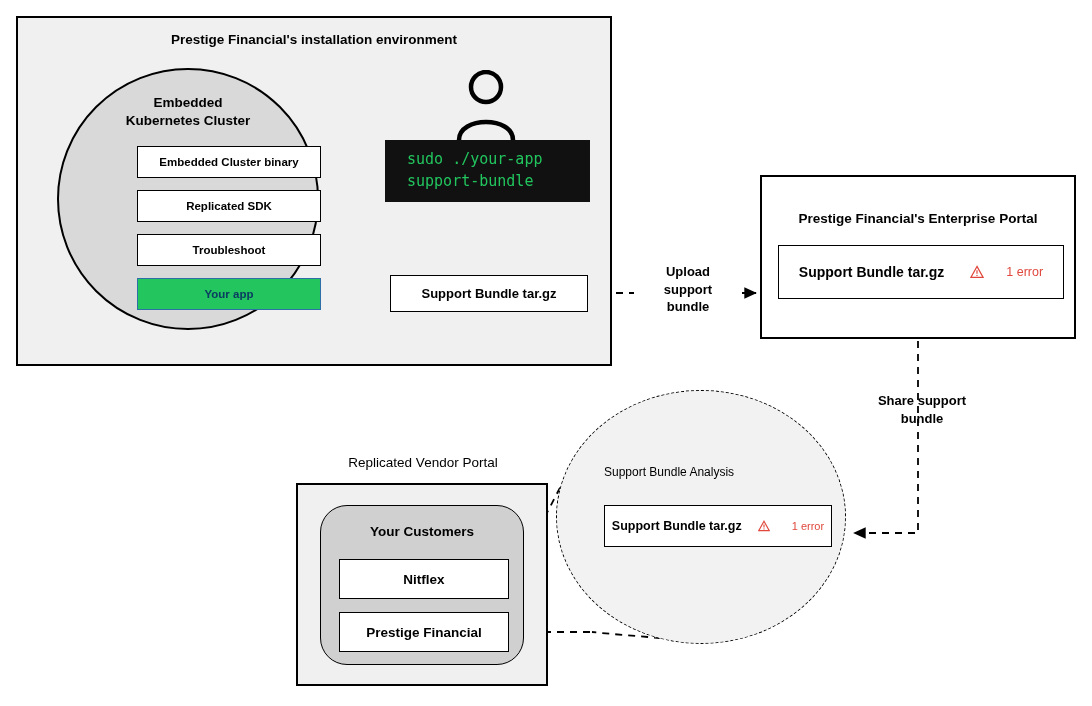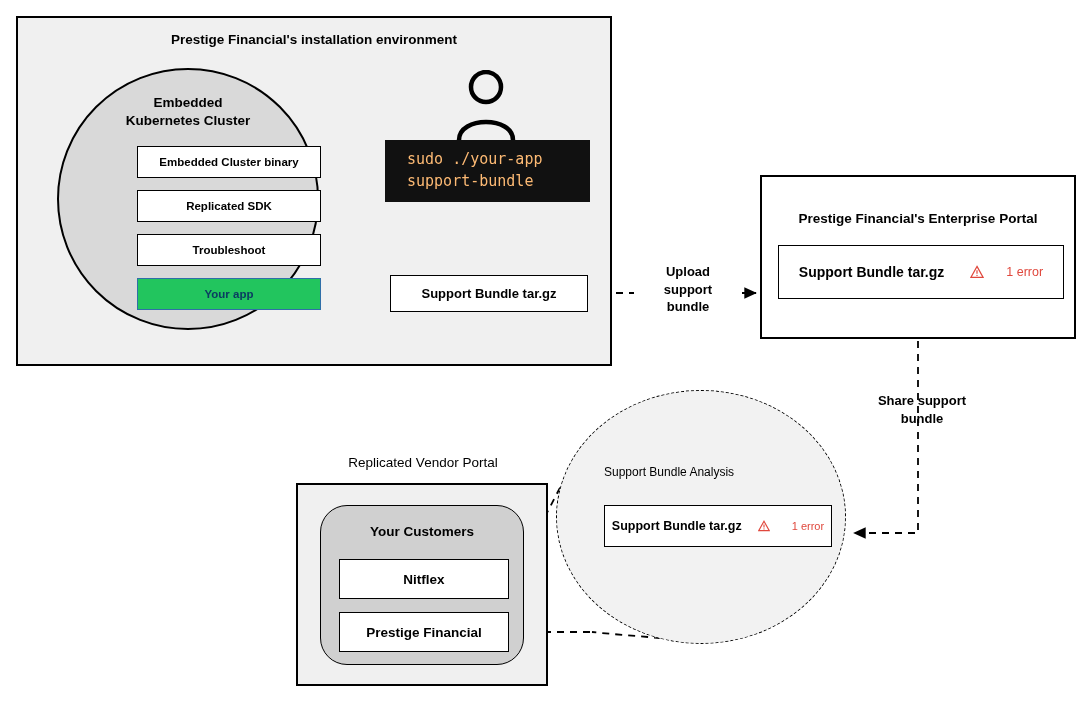--- a/index.html
+++ b/index.html
@@ -63,21 +63,21 @@
   .cl-item.i4 {
     top: 208px; background: #22c55e; border-color: #2f6fa8; color: #0b3c61;
   }
 
   .person {
     left: 455px; top: 70px; width: 62px; height: 70px;
   }
 
   .terminal {
     left: 385px; top: 140px; width: 205px; height: 62px;
-    background: #111111; color: #fdba74;
+    background: #111111; color: #22c55e;
     font-family: "DejaVu Sans Mono", monospace;
     font-size: 15px; line-height: 1.45;
     padding: 9px 0 0 22px;
   }
 
   .plain-box {
     background: #ffffff; border: 1.8px solid #000000;
     display: flex; align-items: center; justify-content: center;
     font-size: 13px; font-weight: bold; text-align: center;
   }

